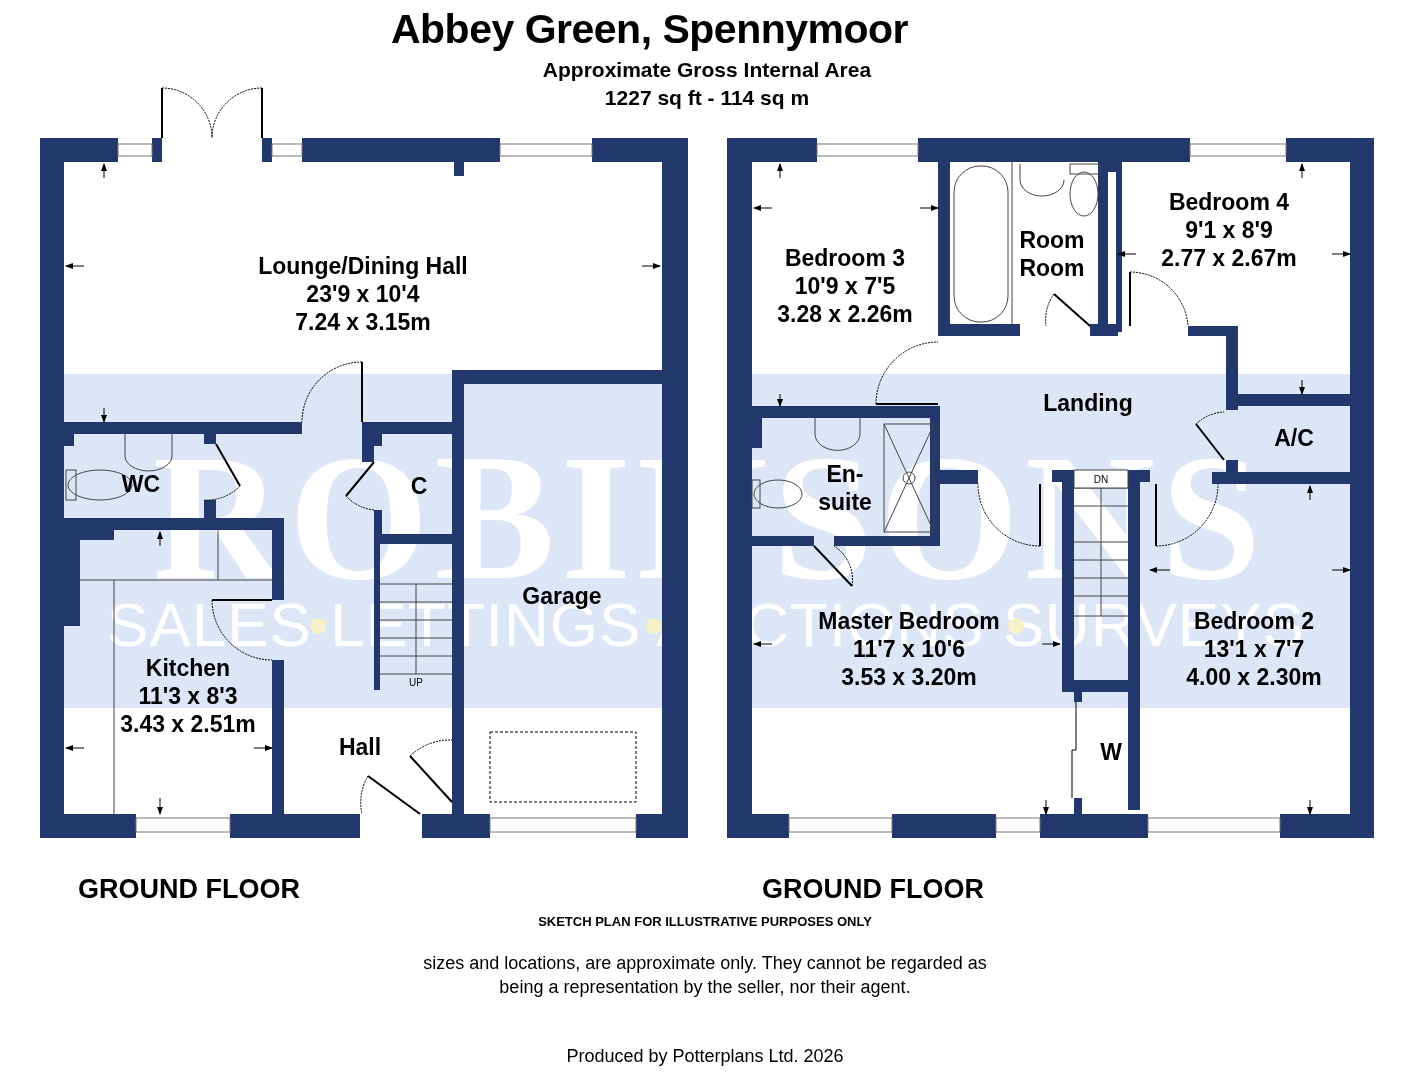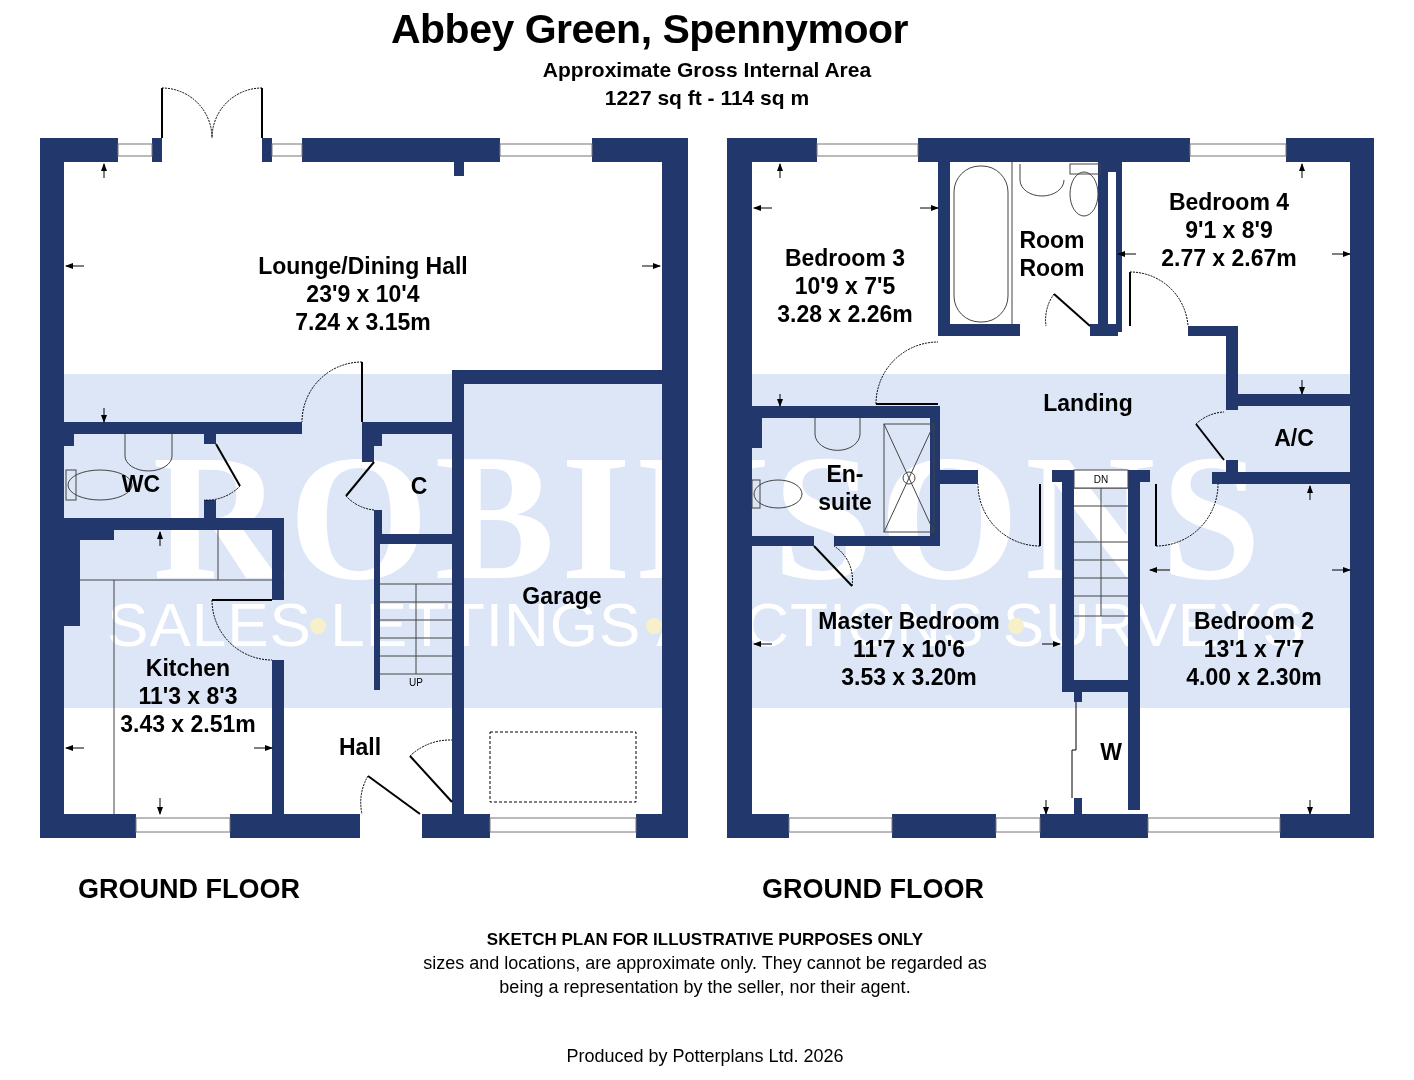--- a/index.html
+++ b/index.html
@@ -3,21 +3,21 @@
 <meta charset="utf-8">
 <style>
   html, body { margin:0; padding:0; background:#ffffff; }
   body { width:1414px; height:1080px; position:relative; overflow:hidden; font-family:"Liberation Sans", sans-serif; color:#000; }
   .title { position:absolute; left:0; width:1299px; top:6px; text-align:center; font-size:41px; font-weight:bold; letter-spacing:-0.5px; }
   .subtitle { position:absolute; left:0; width:1414px; text-align:center; font-size:21px; font-weight:bold; }
   svg.plan { position:absolute; left:0; top:0; }
   .room-label { position:absolute; text-align:center; font-weight:bold; font-size:23px; line-height:28px; white-space:nowrap; transform:translateX(-50%); }
   .floor-label { position:absolute; font-weight:bold; font-size:27px;margin-left:32px; }
   .note { position:absolute; left:380px; width:650px; text-align:center; }
-  .note.head { font-weight:bold; font-size:17px; top:914px;margin-top:16px; }
+  .note.head { font-weight:bold; font-size:13px; top:914px; }
   .note.body { font-family:"Liberation Sans", sans-serif; font-size:18px; line-height:24px; top:951px; }
   .note.credit { font-size:18px; top:1046px; }
   .stair-text { position:absolute; font-size:10px; transform:translateX(-50%); }
 </style>
 </head>
 <body>
 
 <div class="title">Abbey Green, Spennymoor</div>
 <div class="subtitle" style="top:58px;">Approximate Gross Internal Area</div>
 <div class="subtitle" style="top:86px;">1227 sq ft - 114 sq m</div>

